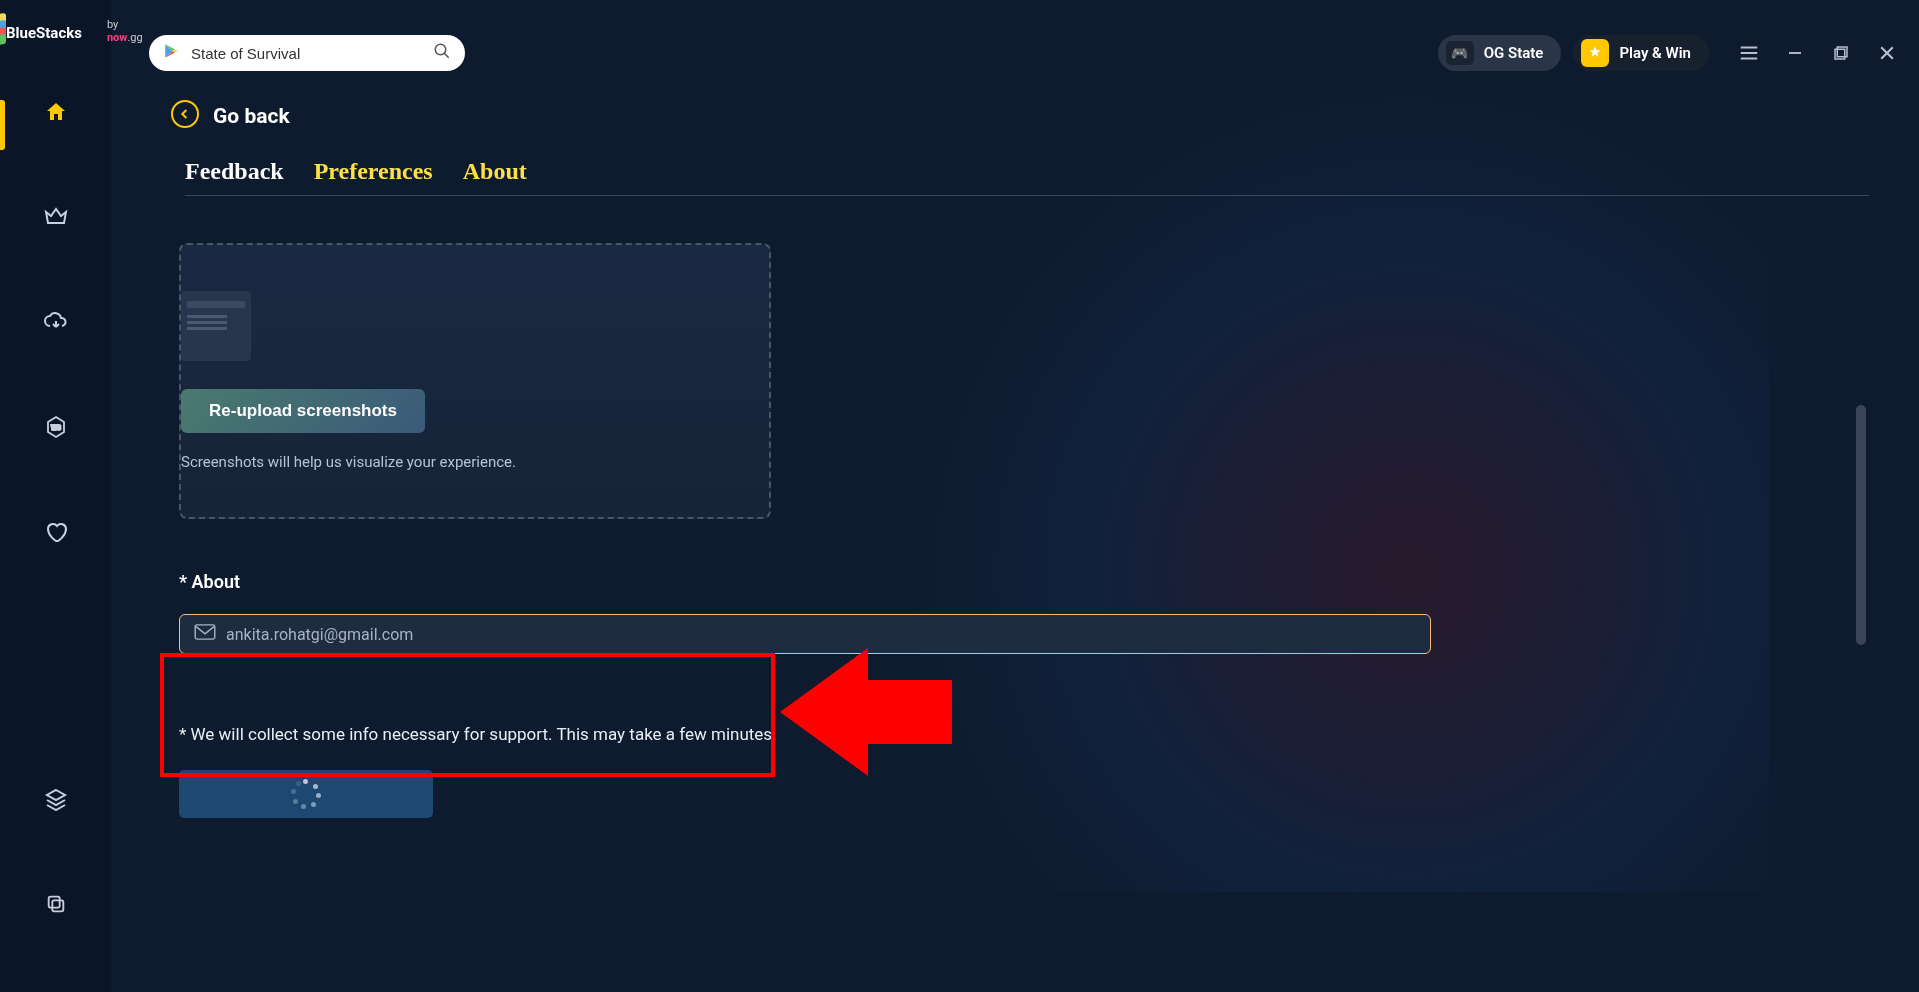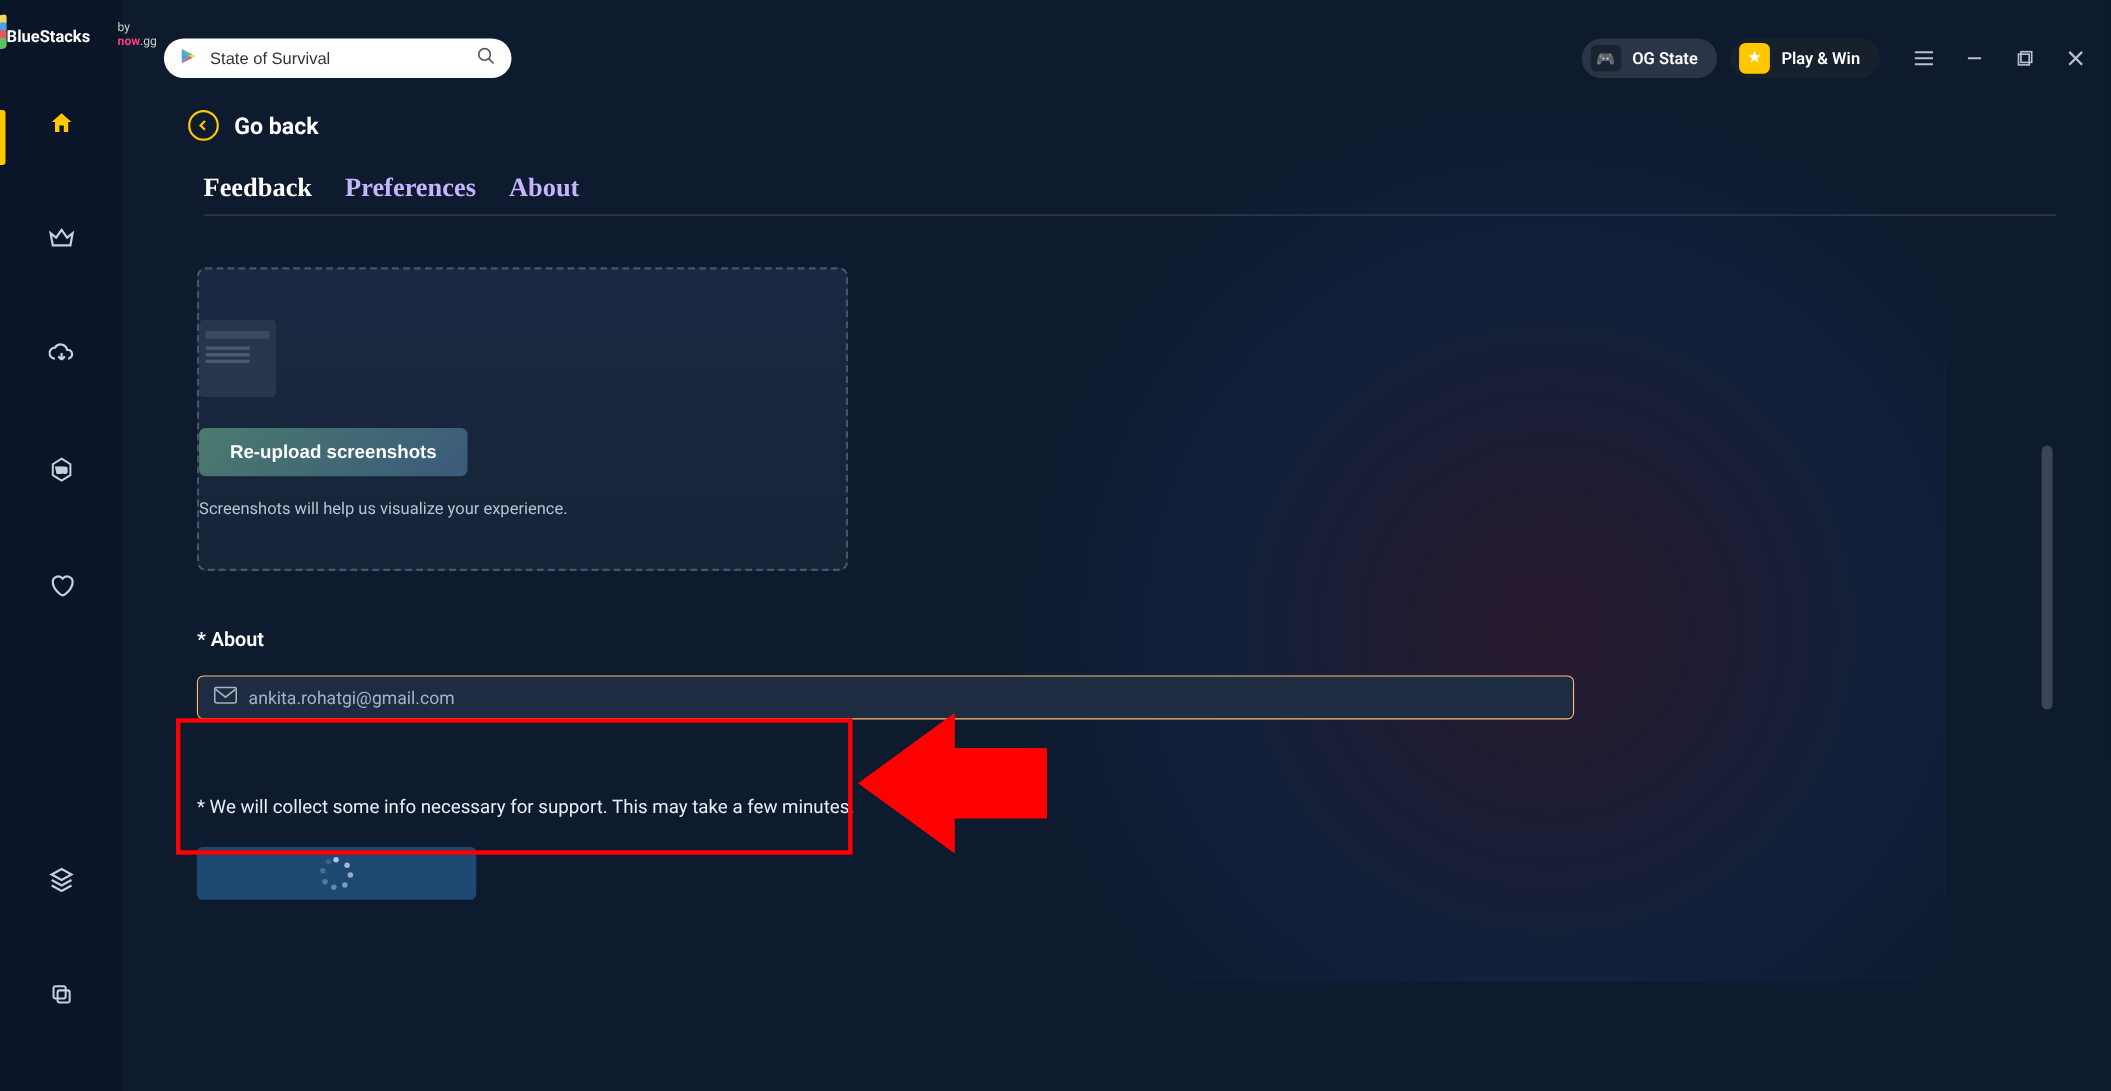--- a/index.html
+++ b/index.html
@@ -35,21 +35,21 @@
 .play-logo { width: 28px; height: 28px; background: #ffc800; border-radius: 6px; display: flex; align-items: center; justify-content: center; }
 .win-ctrls { display: flex; align-items: center; gap: 22px; margin-left: 16px; }
 .win-btn { width: 24px; height: 24px; display: flex; align-items: center; justify-content: center; cursor: pointer; }
 .content { position: absolute; left: 149px; top: 100px; right: 50px; bottom: 0; display: flex; flex-direction: column; }
 .goback-row { display: flex; align-items: flex-end; gap: 14px; margin-bottom: 30px; margin-left: 22px; }
 .goback-circle { width: 28px; height: 28px; border: 2.5px solid #ffc800; border-radius: 50%; display: flex; align-items: center; justify-content: center; cursor: pointer; }
 .goback-text { font-size: 21px; font-weight: 700; }
 .tabs-row { display: flex; gap: 30px; border-bottom: 1px solid #3a4556; margin-left: 36px; margin-right: 0; font-family: Liberation Serif, serif; }
 .tab { font-size: 24px; font-weight: 700; padding-bottom: 10px; cursor: pointer; }
 .tab.active { color: #fff; }
-.tab.inactive { color: #c4b5fd; font-weight: 600; }
+.tab.inactive { color: #fde047; font-weight: 600; }
 .form-area { margin-left: 30px; margin-top: 6px; position: relative; }
 .section-label-partial { font-size: 19px; font-weight: 600; color: #fff; margin-bottom: 18px; opacity: 0; }
 .upload-box { width: 592px; height: 276px; border: 2px dashed #4a5668; border-radius: 8px; display: flex; flex-direction: column; align-items: flex-start; justify-content: center; background: linear-gradient(180deg, #1a2942 0%, #162438 100%); }
 .thumb { width: 70px; height: 70px; background: #27364d; border-radius: 4px; margin-bottom: 28px; position: relative; overflow: hidden; }
 .thumb-bar { position: absolute; left: 6px; right: 6px; top: 10px; height: 7px; background: #3a4a62; border-radius: 1px; }
 .thumb-lines { position: absolute; left: 6px; top: 24px; width: 40px; height: 3px; background: #4a5a72; box-shadow: 0 6px 0 #4a5a72, 0 12px 0 #4a5a72; }
 .reupload-btn { padding: 12px 28px; border-radius: 6px; background: linear-gradient(135deg, #4a7a6e 0%, #3a5a7a 100%); color: #fff; font-weight: 600; font-size: 17px; cursor: pointer; border: none; }
 .helper-text { font-size: 15px; color: #b8c2d0; margin-top: 20px; }
 .email-section { margin-top: 52px; }
 .email-label { font-size: 18px; font-weight: 600; margin-bottom: 22px; }

